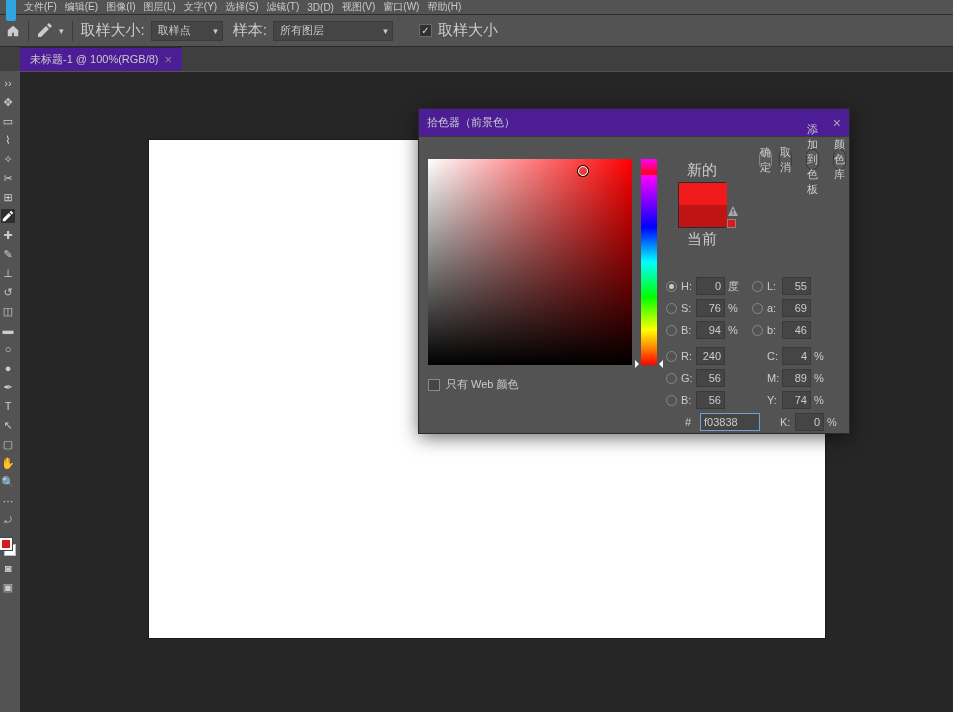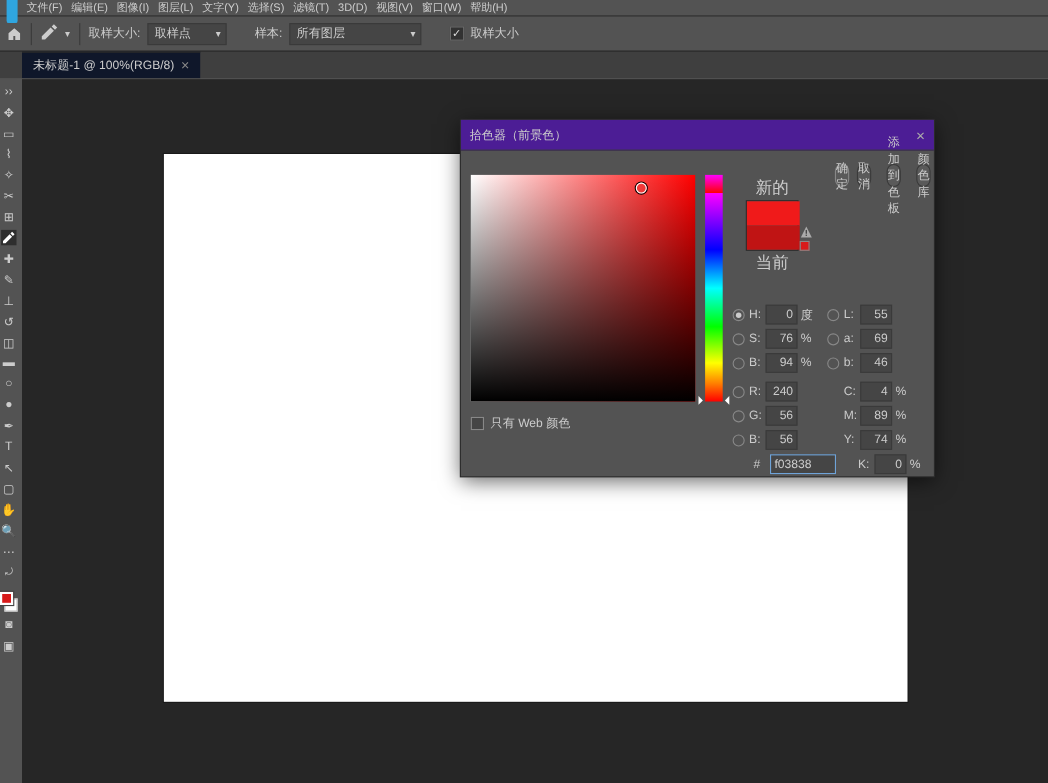--- a/index.html
+++ b/index.html
@@ -11,25 +11,25 @@
 .ps-logo{width:10px;height:10px;background:#2fa6e0;border-radius:2px;margin-right:3px}
 
 
 .optbar{height:32px;background:#535353;border-top:1px solid #2e2e2e;display:flex;align-items:center;padding:0 6px;gap:6px}
 .opt-home{width:14px;height:14px;display:inline-block}
 .opt-sep{width:1px;height:20px;background:#3a3a3a;margin:0 2px}
 .opt-drop{background:#454545;border:1px solid #3a3a3a;height:20px;padding:0 18px 0 6px;position:relative;display:inline-flex;align-items:center}
 .opt-drop::after{content:"▾";position:absolute;right:4px;font-size:9px}
 .opt-cb{width:13px;height:13px;background:#323232;border:1px solid #6a6a6a;display:inline-flex;align-items:center;justify-content:center}
 .opt-cb.checked::after{content:"✓";font-size:10px;color:#ddd}
-.opt-lbl{font-size:11px}
+.opt-lbl{font-size:15px}
 
 
 .tabbar{height:25px;background:#3f3f3f;border-top:1px solid #2a2a2a;display:flex;padding-left:20px}
-.tab{background:#0f172a;border-top:1px solid #2a2a2a;padding:4px 10px;display:flex;align-items:center;gap:6px}
+.tab{background:#4c1d95;border-top:1px solid #2a2a2a;padding:4px 10px;display:flex;align-items:center;gap:6px}
 .tab-close{font-size:13px;color:#888}
 
 
 .toolbar{position:absolute;left:0;top:72px;width:16px;bottom:0;background:#535353;display:flex;flex-direction:column;align-items:center;gap:5px;padding-top:4px}
 .tool{width:14px;height:14px;display:flex;align-items:center;justify-content:center;color:#ccc;font-size:11px;position:relative}
 .tool.active{background:#2e2e2e}
 .color-wells{position:relative;width:16px;height:18px;margin-top:6px}
 .cw{position:absolute;width:12px;height:12px;border:1px solid #bbb}
 .cw.fg{left:0;top:0;background:#d81a1a;z-index:2;border:2px solid #fff;outline:1px solid #444}
 .cw.bg{right:0;bottom:0;background:#fff}
@@ -110,21 +110,21 @@
   <span class="opt-sep"></span>
   <span>
     <svg viewBox="0 0 16 16" width="16" height="16">
         <path fill="#ccc" d="M12 1l3 3-2 2-3-3zM9 4l3 3-8 8H1v-3z"></path>
       </svg>
   </span>
   <span style="font-size:9px">▾</span>
   <span class="opt-sep"></span>
   <span class="opt-lbl">取样大小:</span>
   <span class="opt-drop" style="width:72px">取样点</span>
-  <span class="opt-lbl" style="margin-left:20px">样本:</span>
+  <span class="opt-lbl" style="margin-left:4px">样本:</span>
   <span class="opt-drop" style="width:120px">所有图层</span>
   <span style="width:14px"></span>
   <span class="opt-cb checked"></span>
   <span class="opt-lbl">取样大小</span>
 </div>
 
 <div class="tabbar">
   <div class="tab">
     <span>未标题-1 @ 100%(RGB/8)</span>
     <span class="tab-close">×</span>

